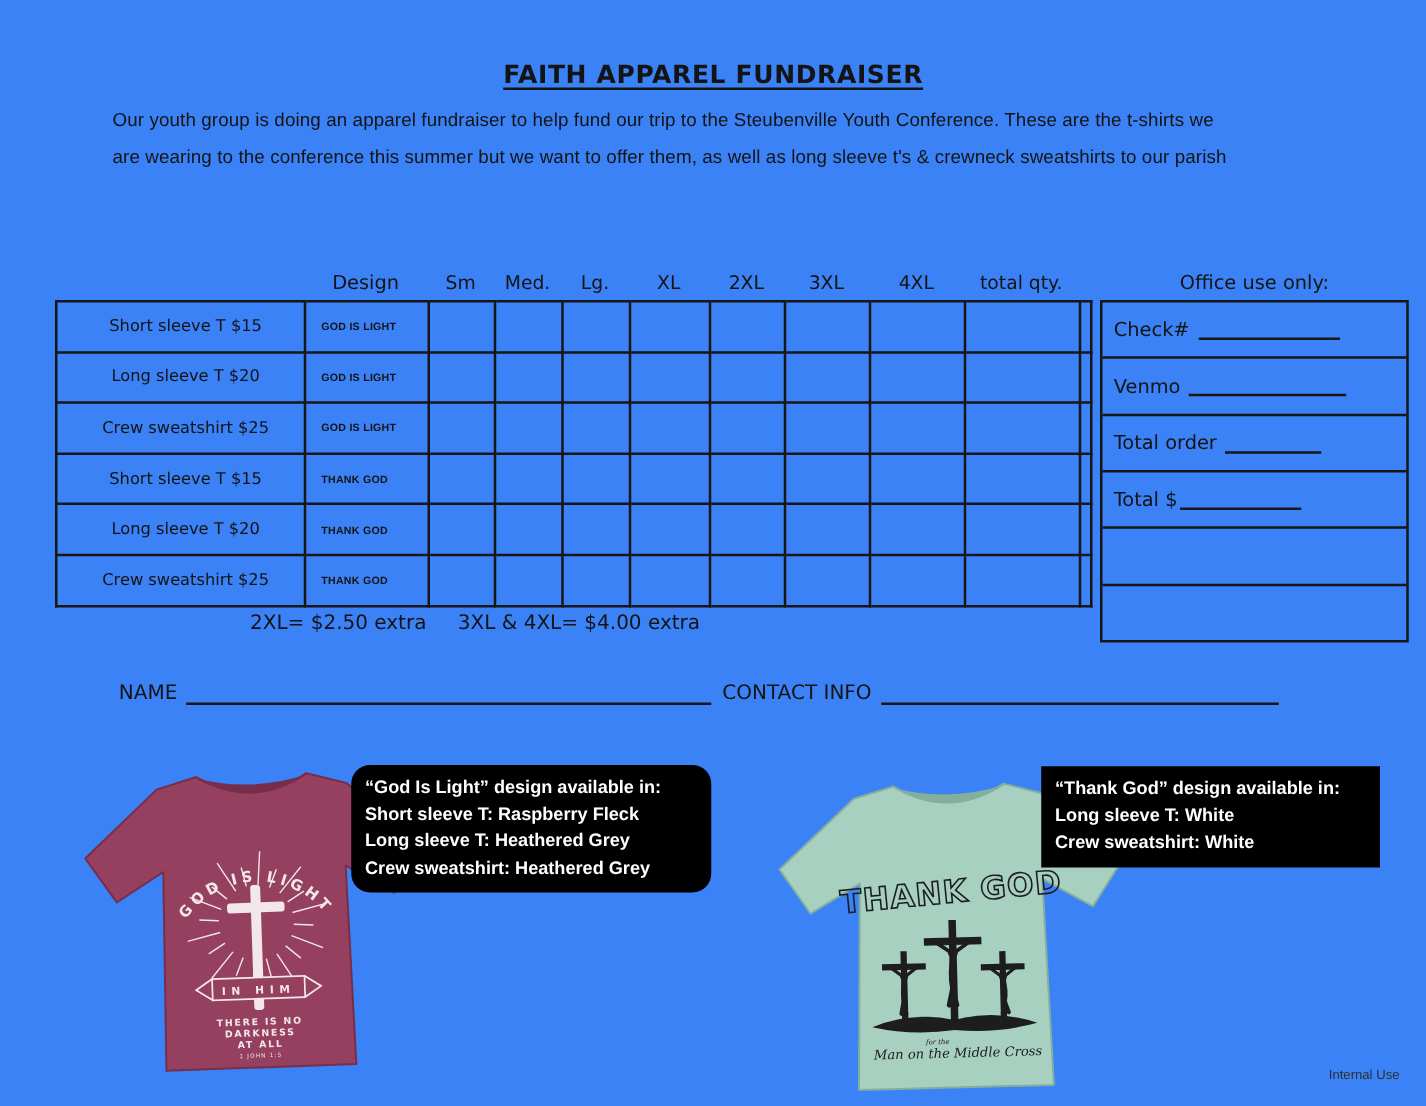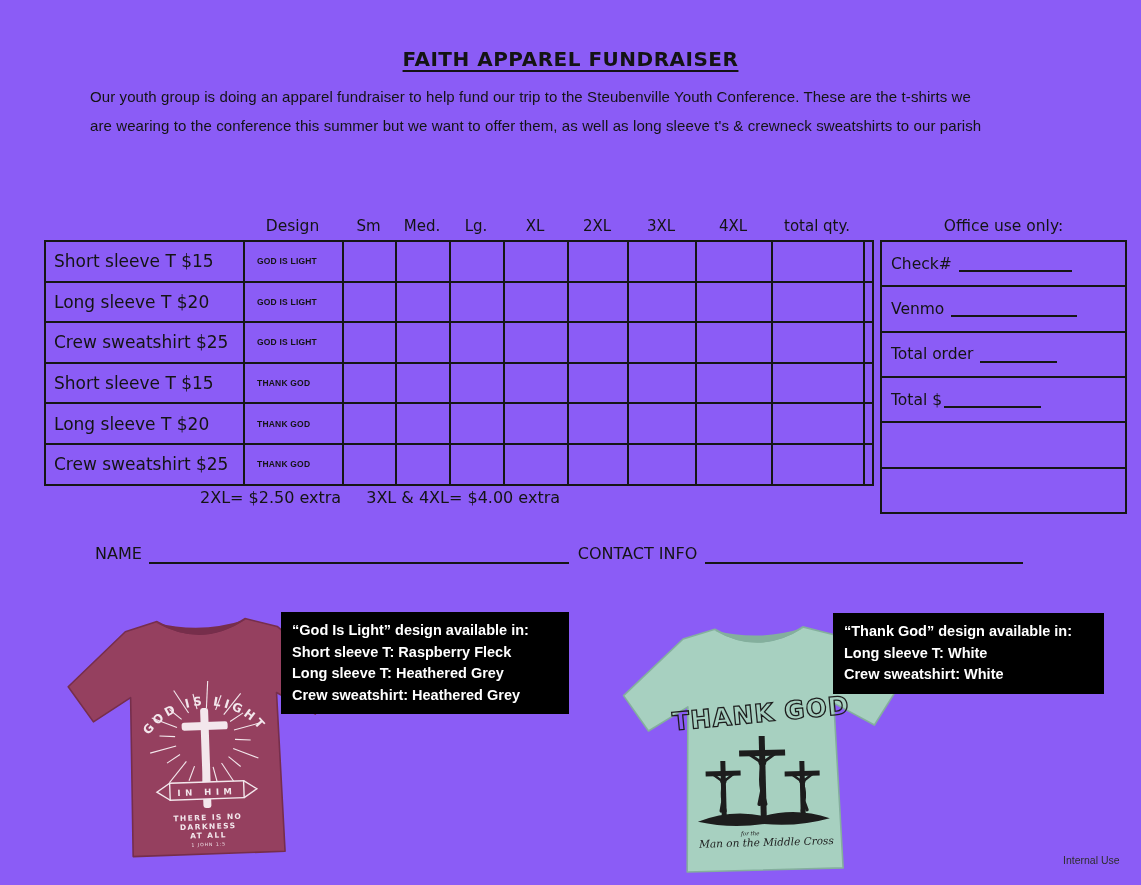--- a/index.html
+++ b/index.html
@@ -1,35 +1,35 @@
 <!DOCTYPE html>
 <html><head>
 <meta charset="utf-8">
 <style>
   html,body { margin:0; padding:0; background:#ffffff; }
   .page {
-    position:relative; width:1141px; height:885px; background:#8b5cf6;
+    position:relative; width:1141px; height:885px; background:#3b82f6;
     font-family:"DejaVu Sans", sans-serif; color:#141414; overflow:hidden;
   }
   
   .title { position:absolute; top:47px; left:0; width:100%; text-align:center;
            font-size:20px; font-weight:bold; letter-spacing:.5px; }
   .title span { text-decoration:underline; text-decoration-thickness:2px; text-underline-offset:4px; }
   
   .intro { position:absolute; top:88px; left:90px; width:980px;
            font-family:"Liberation Sans", sans-serif; font-size:15px; }
   .intro div { height:28.8px; white-space:nowrap; letter-spacing:.1px; }
   
   .col-header { position:absolute; top:213px; height:25px; display:flex;
                 align-items:center; justify-content:center; font-size:15px; }
   .col-header.big { font-size:15.5px; }
   
   table.order { position:absolute; left:44px; top:240px; border-collapse:collapse; table-layout:fixed; }
   table.order td { border:2px solid #161616; padding:0; height:38.6px; overflow:hidden; }
-  td.c-item span { display:block; padding-left:8px; font-size:17px; }
+  td.c-item span { display:block; padding-left:8px; font-size:13px;text-align:center; }
   td.c-design span { display:block; padding-left:12px; font-size:8.5px; font-weight:bold;
                      font-family:"Liberation Sans", sans-serif; letter-spacing:.2px; }
   
   .office { position:absolute; left:880px; top:240px; width:247px; height:274px;
             border:2px solid #161616; box-sizing:border-box; display:flex; flex-direction:column; }
   .office-row { flex:1; border-bottom:2px solid #161616; box-sizing:border-box;
                 display:flex; align-items:center; padding-left:9px; font-size:15.5px; }
   .office-row:last-child { border-bottom:none; }
   .blank { display:inline-block; border-bottom:2px solid #161616; height:15px; }
   
@@ -39,21 +39,21 @@
   .name-row { position:absolute; left:95px; top:543px; font-size:16px;
               display:flex; align-items:flex-end; }
   .name-row .lbl { padding-bottom:1px; }
   .name-row .blank { height:19px; }
   
   .figure-left  { position:absolute; left:55px;  top:596px; width:300px; height:280px; transform:rotate(-2deg); }
   .figure-right { position:absolute; left:612px; top:604px; width:300px; height:290px; transform:rotate(-1.5deg); }
   .caption { position:absolute; background:#000; color:#fff; z-index:5;
              font-family:"Liberation Sans", sans-serif; font-weight:bold;
              font-size:14.5px; line-height:21.5px; padding:8px 11px; }
-  .caption-left  { left:281px; top:612px; width:266px; }
+  .caption-left  { left:281px; top:612px; width:266px;border-radius:15px; }
   .caption-right { left:833px; top:613px; width:249px; }
   
   .internal { position:absolute; left:1063px; top:854px; font-size:10.5px;
               font-family:"Liberation Sans", sans-serif; color:#2e2e2e; }
 </style>
 </head>
 <body>
 
 <div class="page">
 

